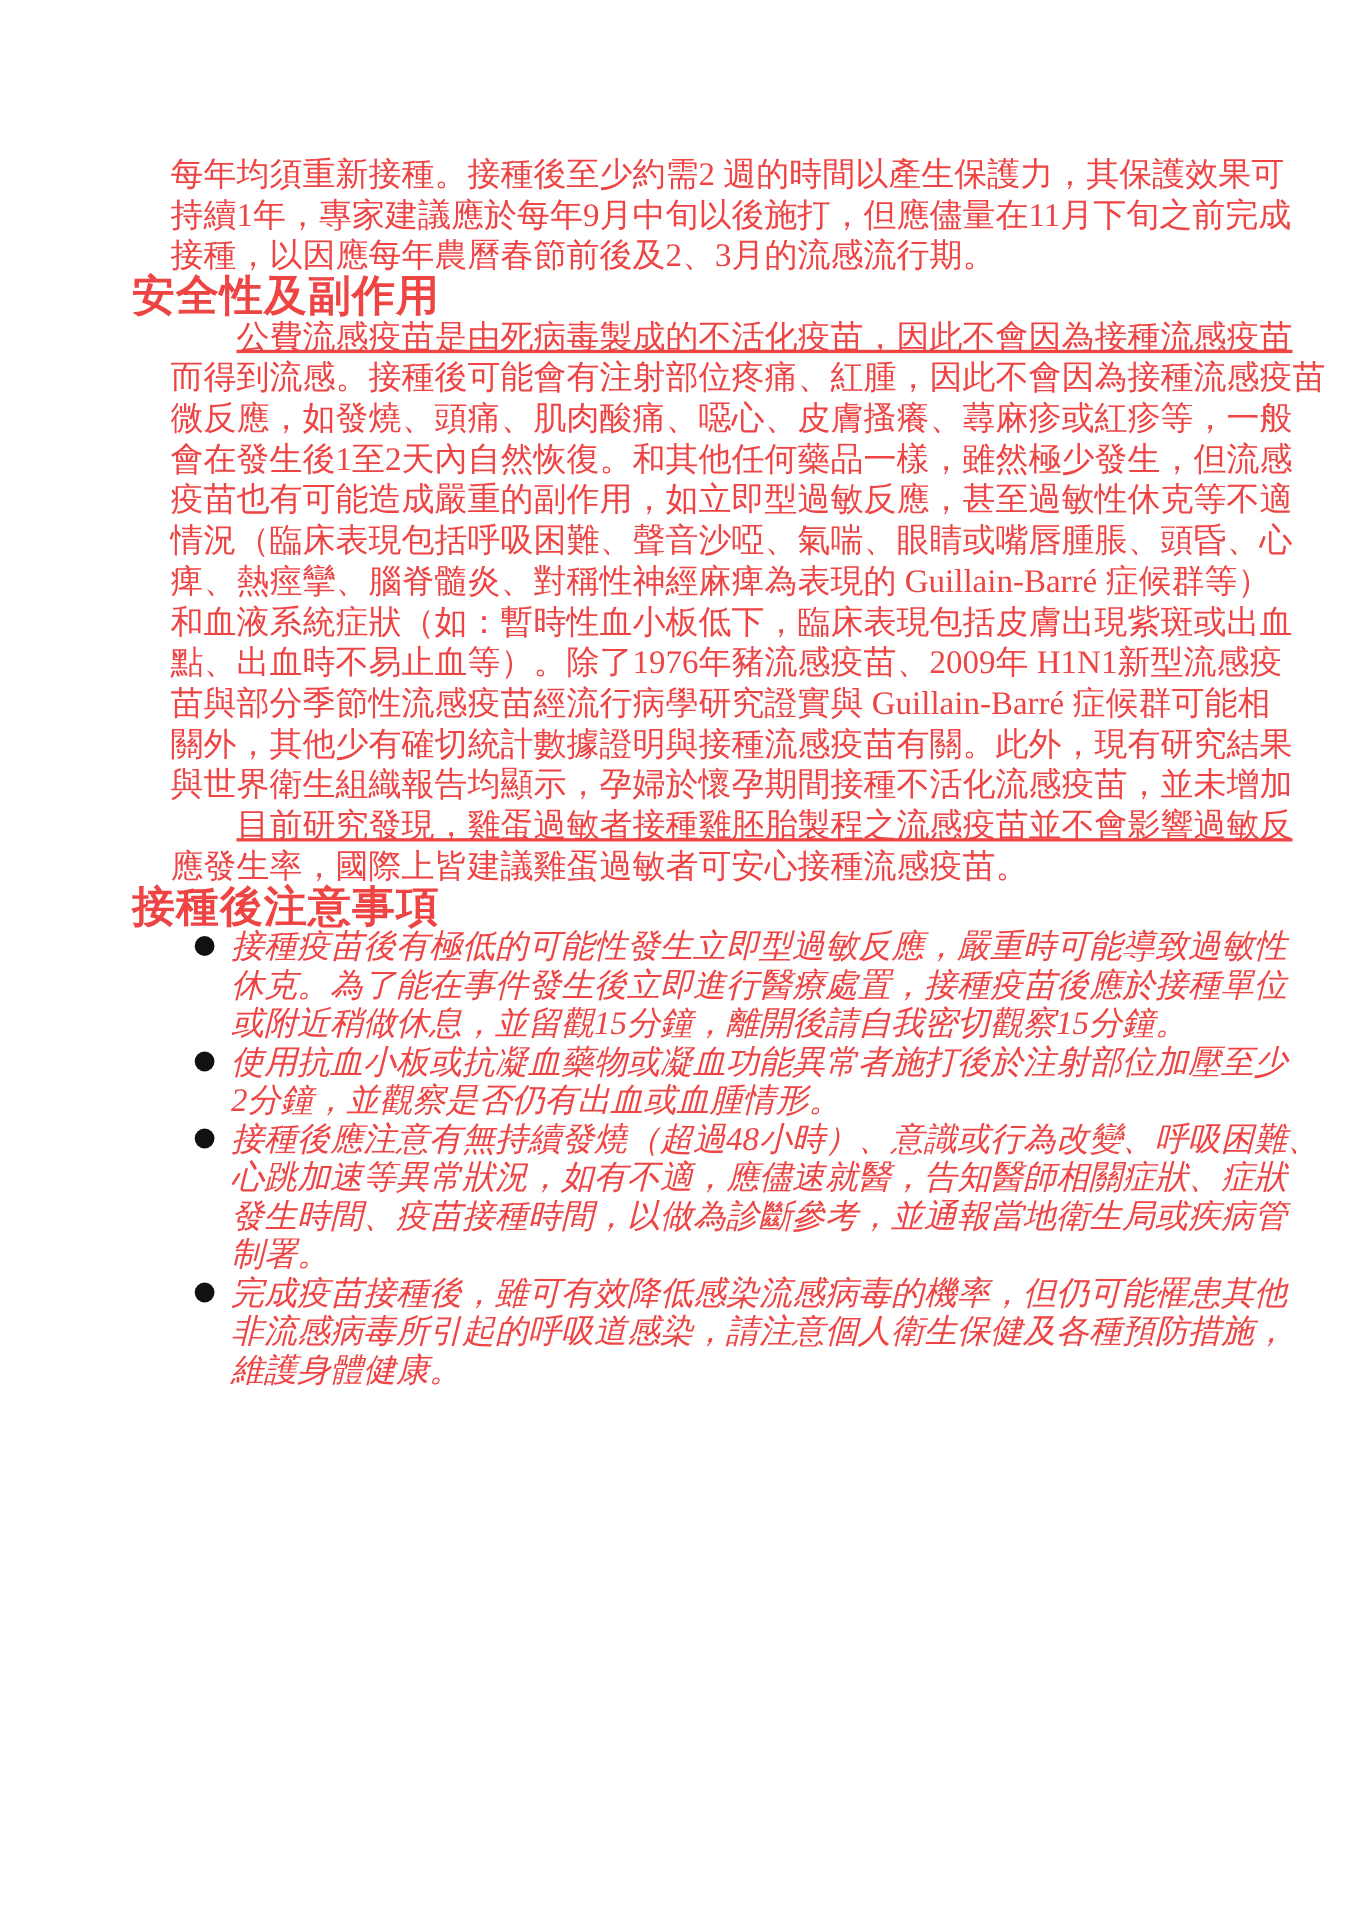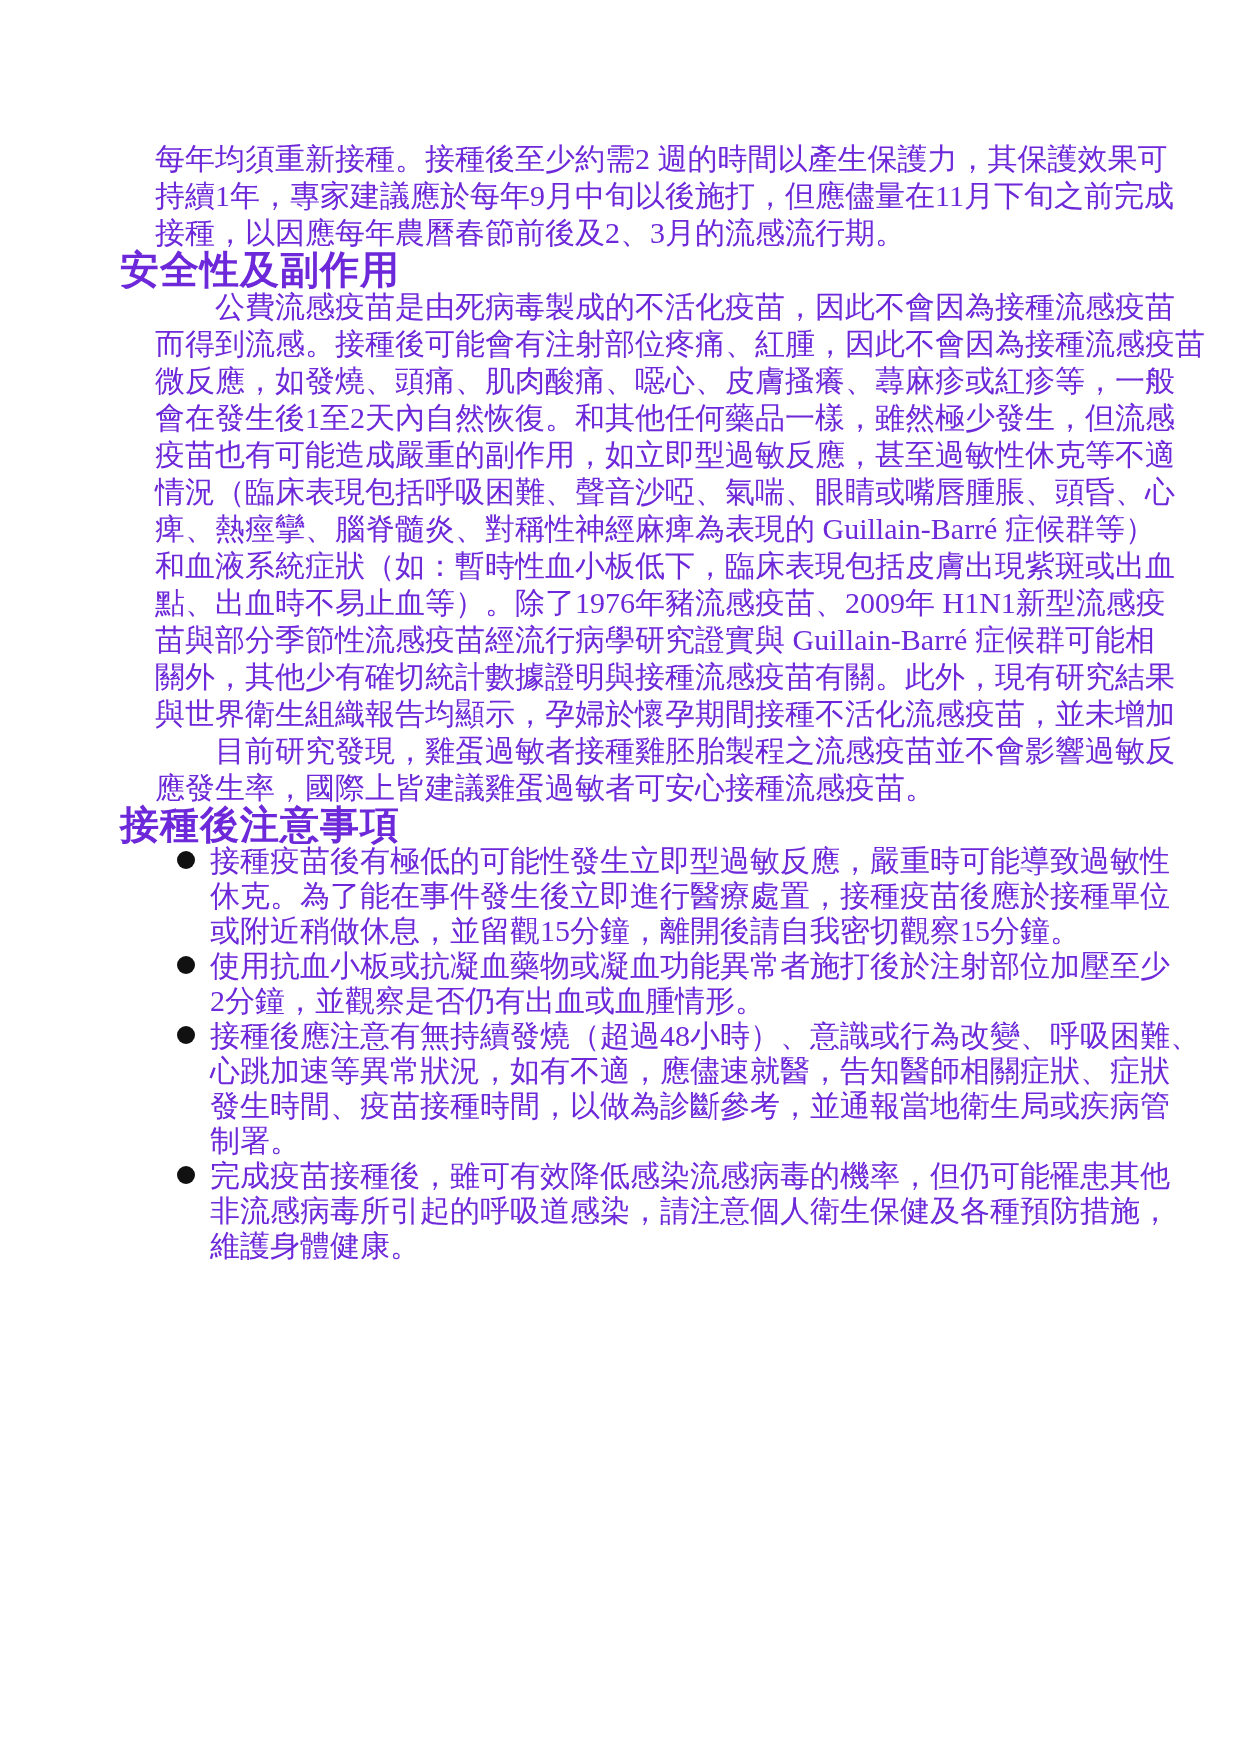--- a/index.html
+++ b/index.html
@@ -7,53 +7,55 @@
     padding: 0;
     background: #e8e8e8;
   }
   .page {
     position: relative;
     width: 1240px;
     height: 1755px;
     background: #ffffff;
     overflow: hidden;
     font-family: "Liberation Serif", "DejaVu Serif", serif;
-    color: #6d28d9;
+    color: #ef4444;
   }
   .content {
     position: absolute;
     left: 120px;
     top: 140px;
     width: 1060px;
     font-size: 30px;
     line-height: 37px;
   }
   .para {
     margin: 0 0 0 35px;
   }
   .para .line {
     white-space: pre;
   }
   .para .line.indent {
     padding-left: 60px;
+    text-decoration: underline;
   }
   .heading {
     font-weight: bold;
     font-size: 39px;
     line-height: 37px;
     letter-spacing: 1px;
     white-space: pre;
   }
   .bullet-list {
     margin: 0;
   }
   .bullet-item {
     position: relative;
     padding-left: 90px;
     line-height: 35px;
+    font-style: italic;
   }
   .bullet-item .line {
     white-space: pre;
   }
   .bullet-marker {
     position: absolute;
     left: 57px;
     top: 8px;
     width: 18px;
     height: 18px;

